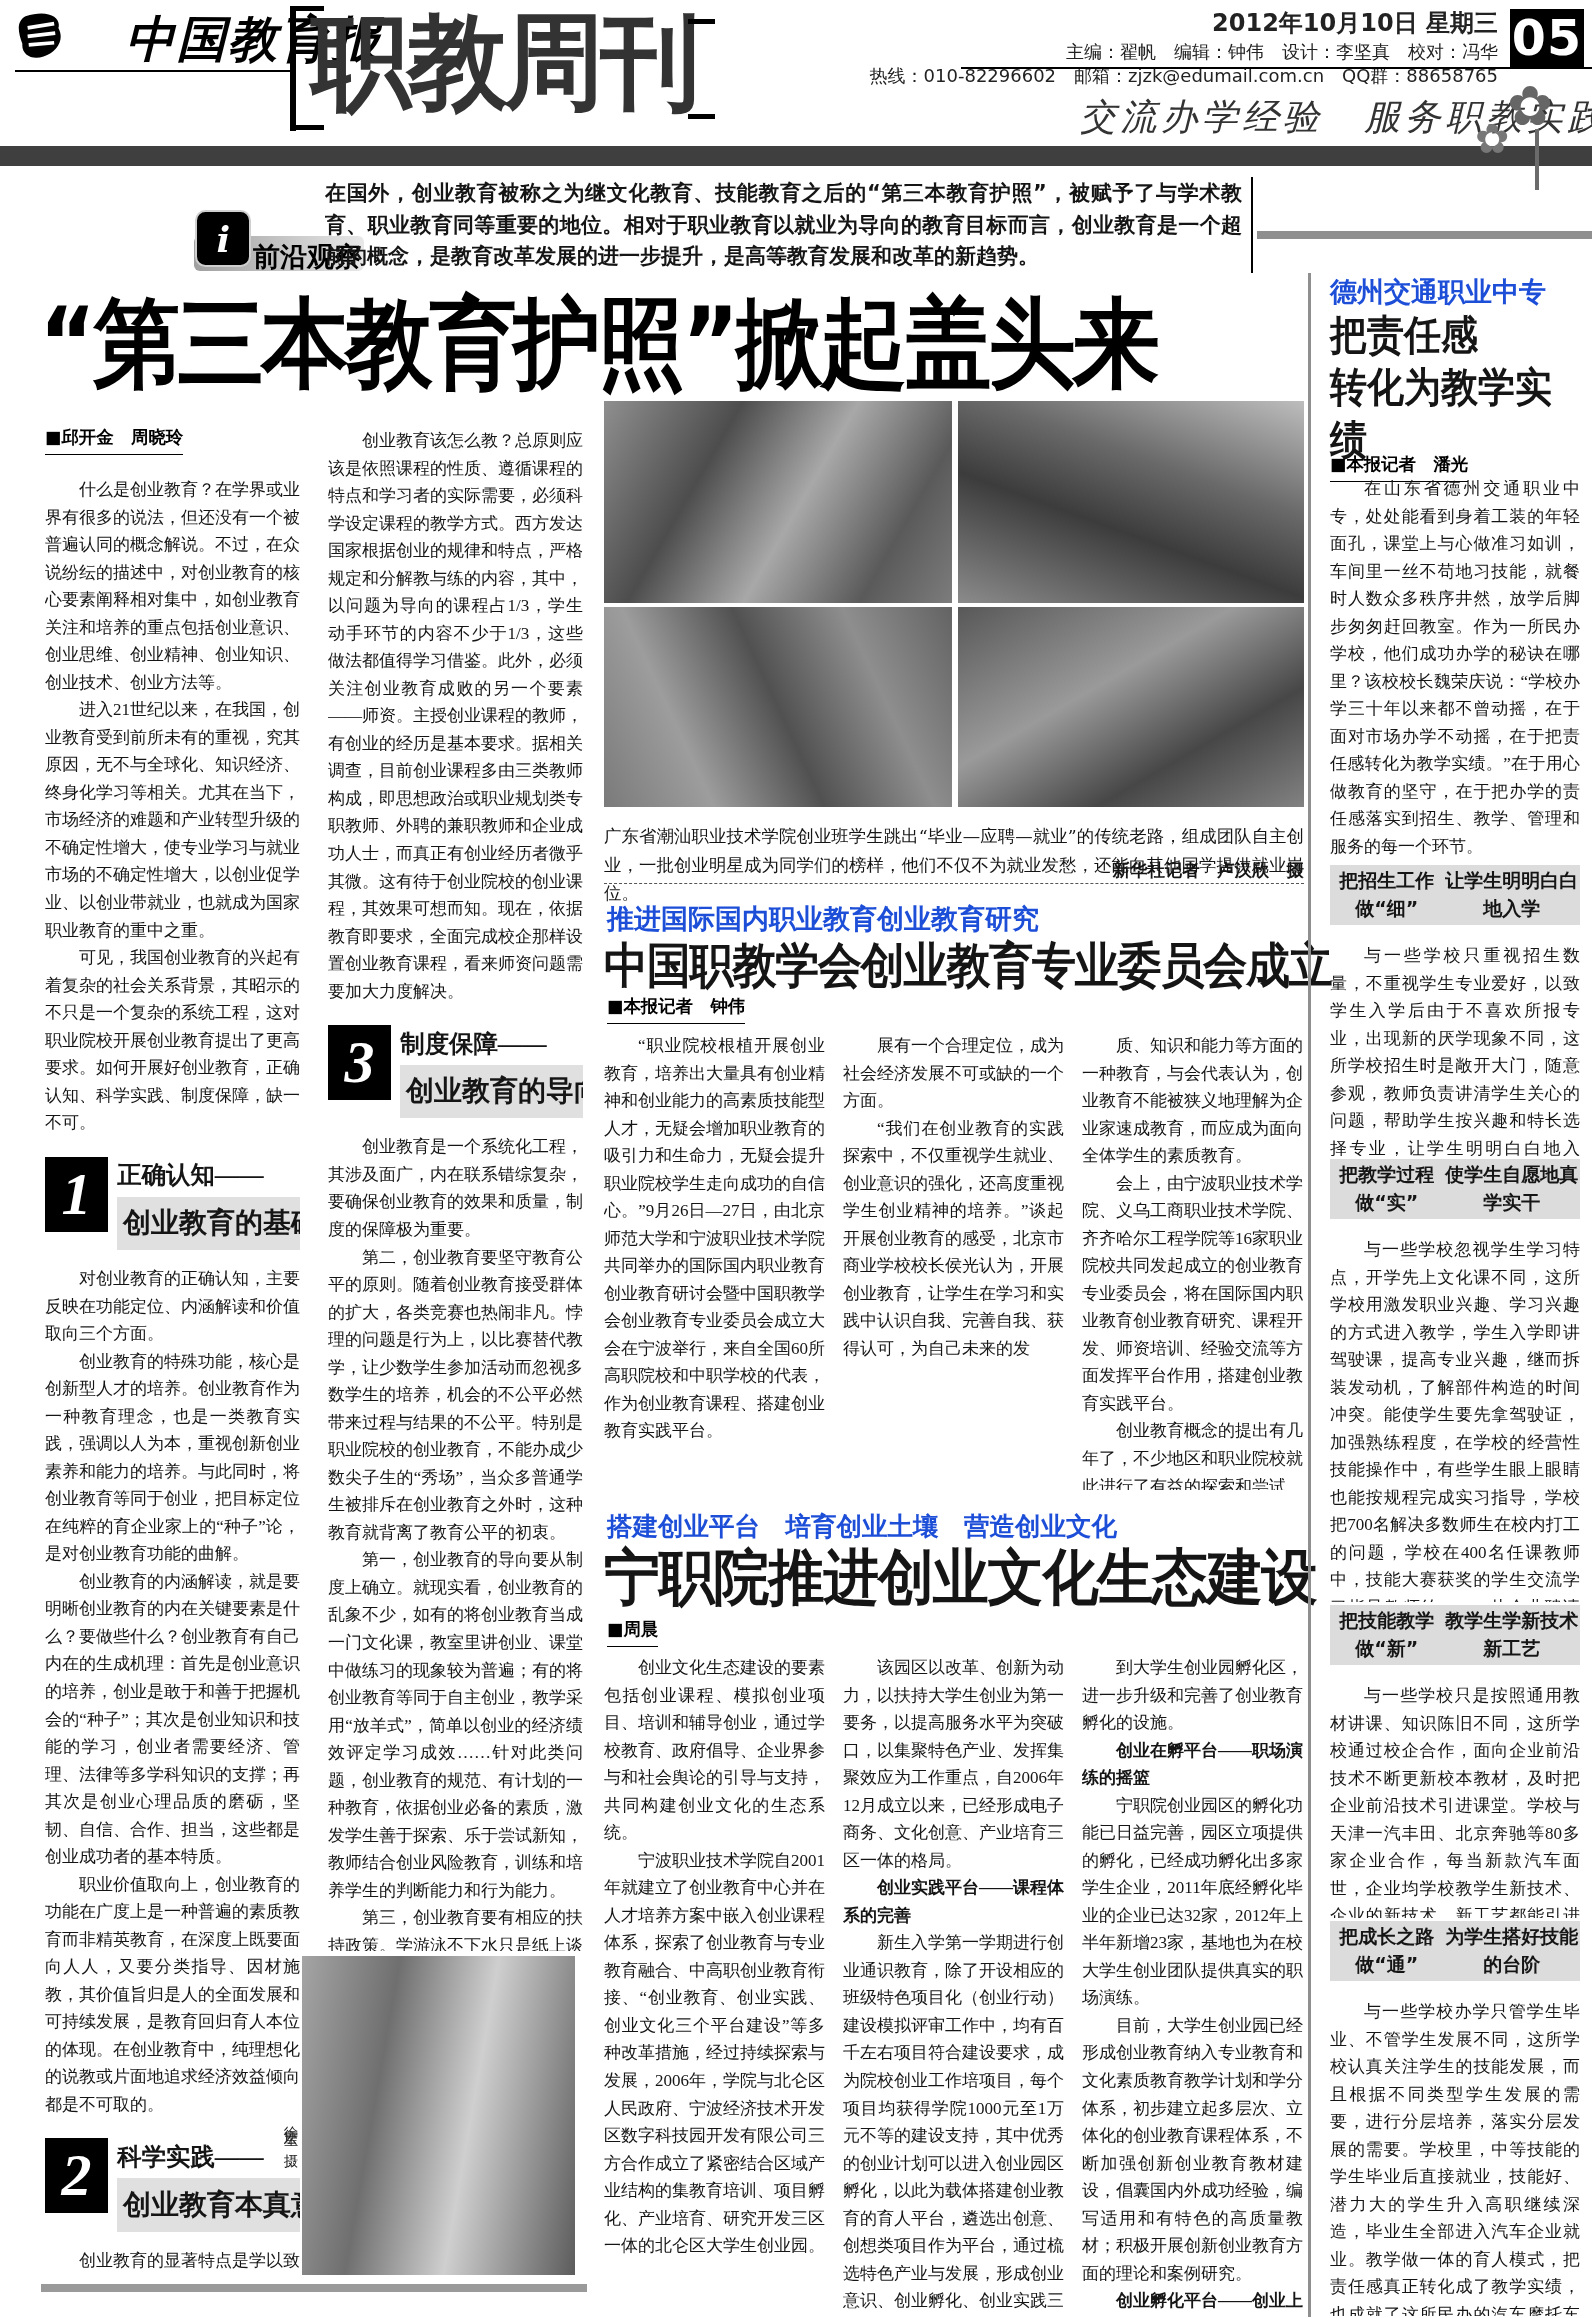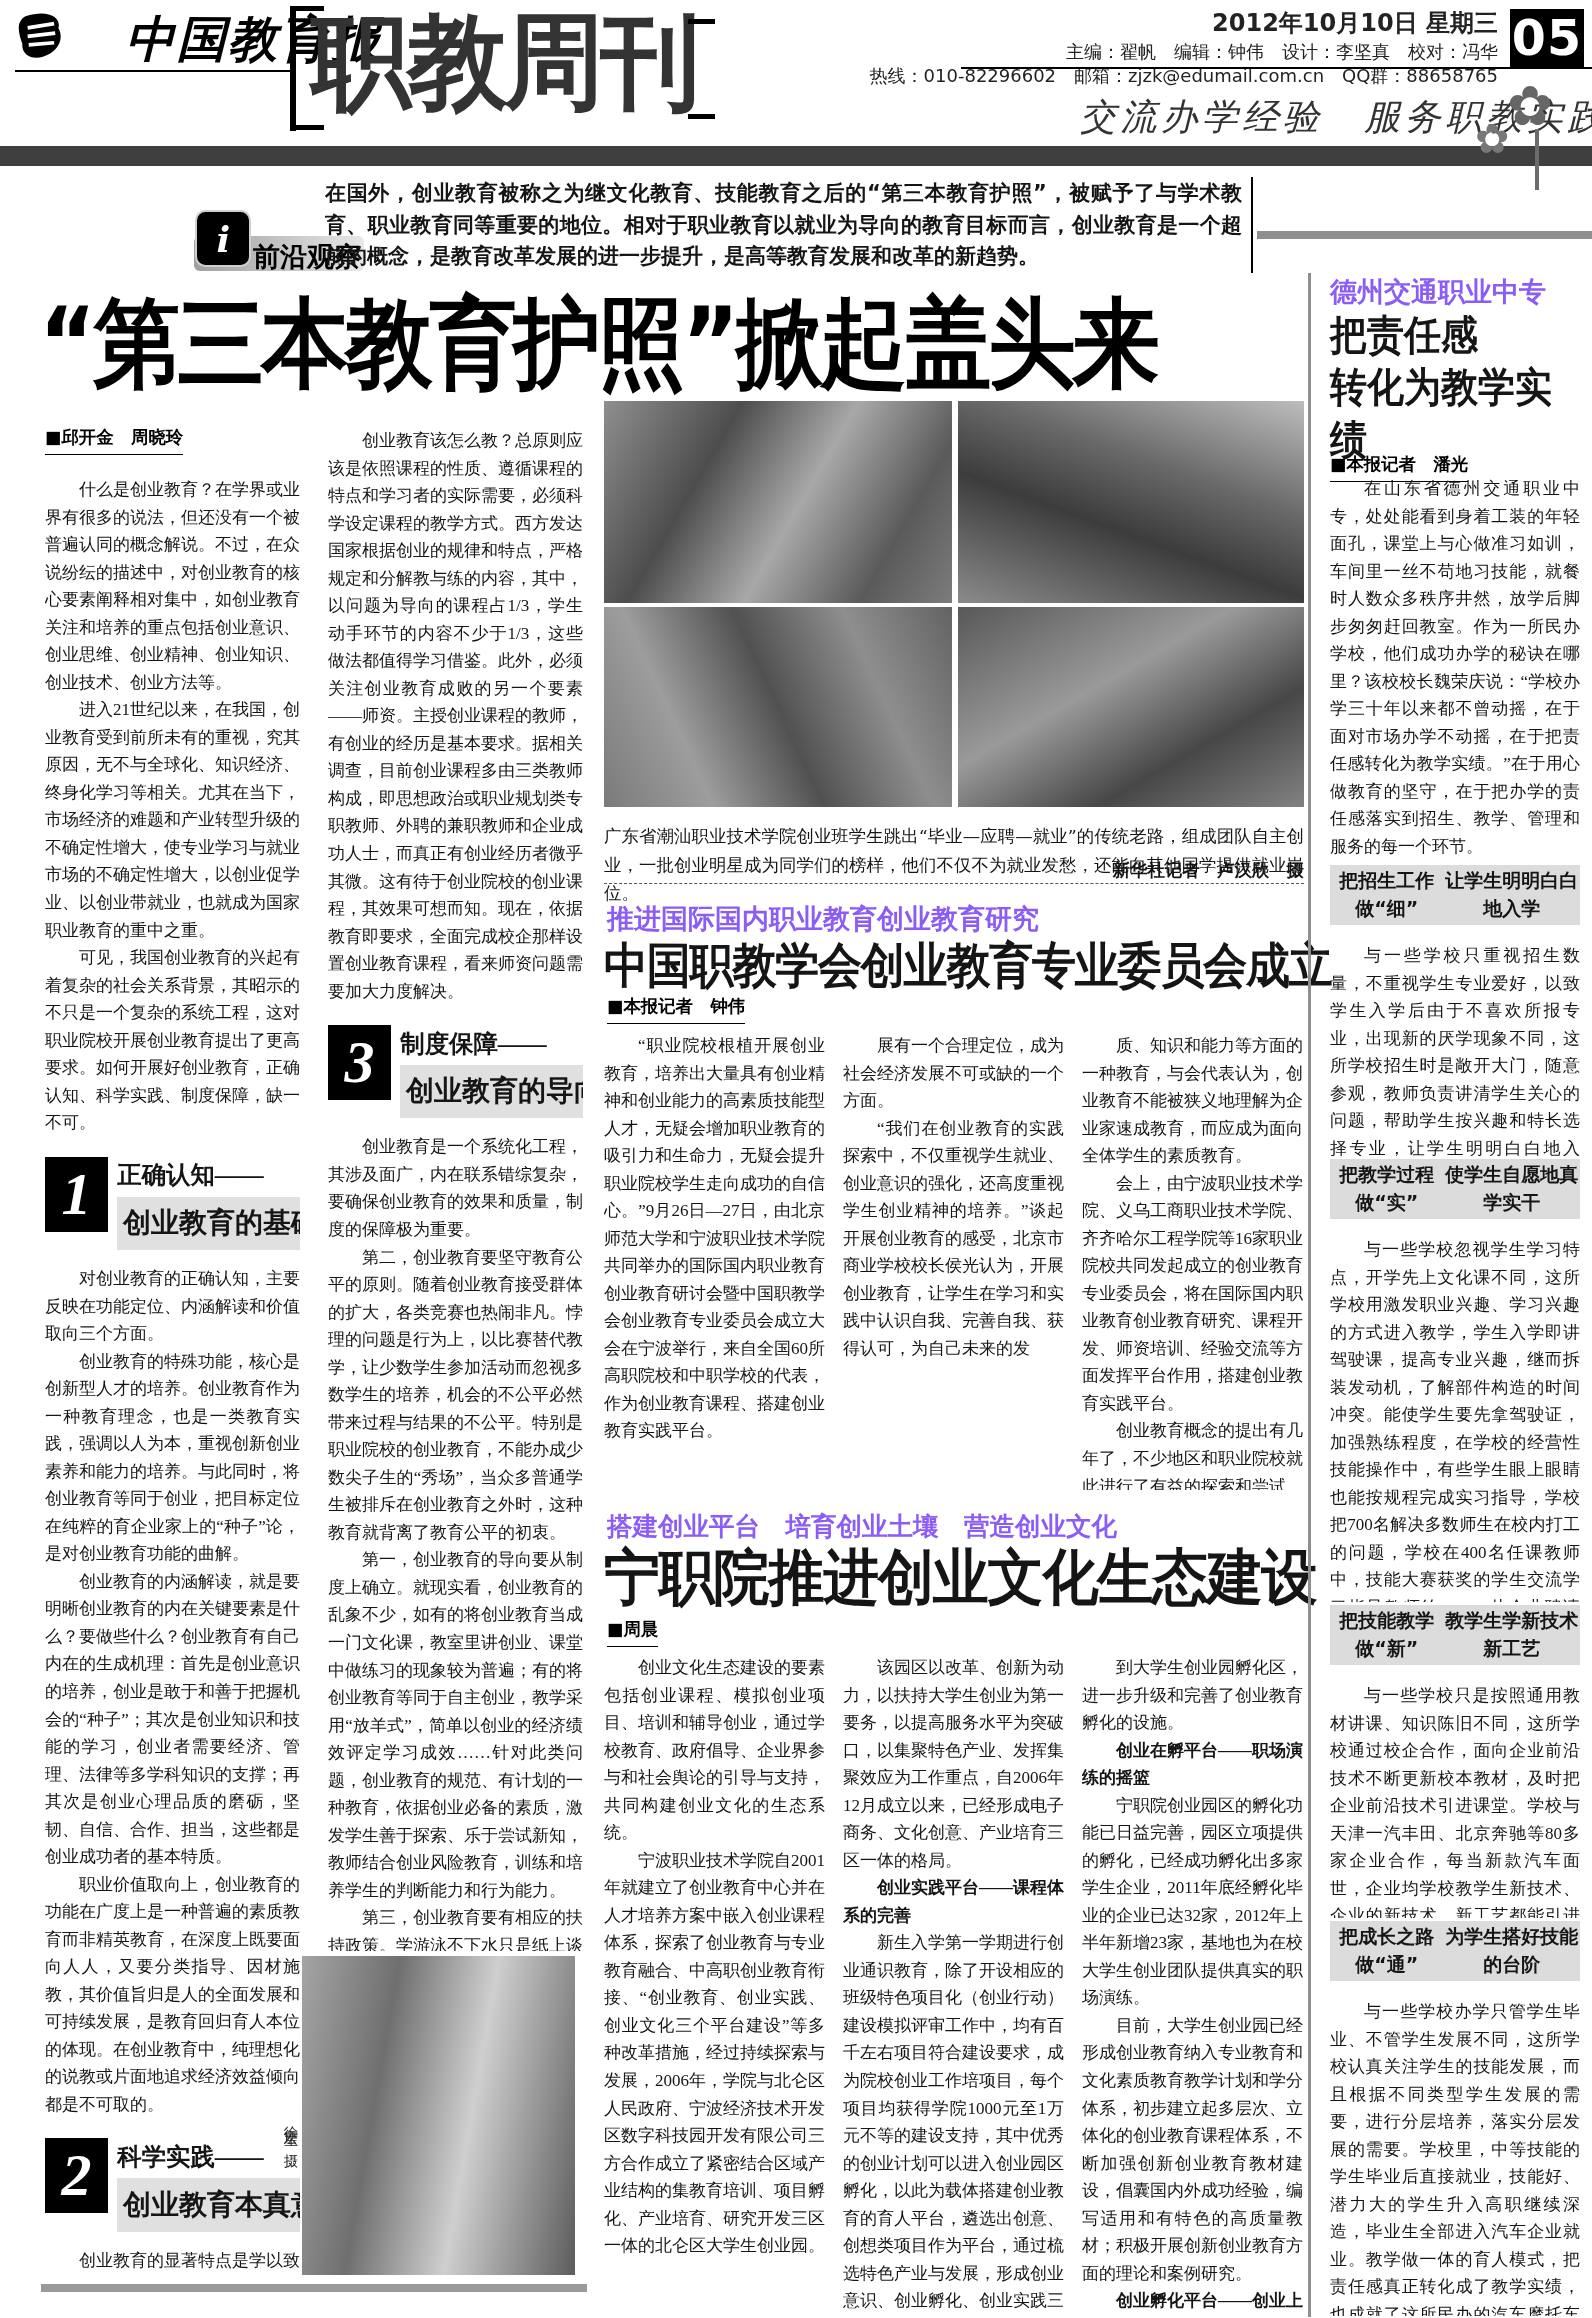--- a/index.html
+++ b/index.html
@@ -74,21 +74,21 @@
   .ph-b{background:linear-gradient(200deg,#bdbdbd 0%,#6a6a6a 35%,#3c3c3c 60%,#8b8b8b 100%);}
   .ph-c{background:linear-gradient(65deg,#7a7a7a 0%,#9d9d9d 25%,#515151 50%,#8e8e8e 75%,#636363 100%);}
   .ph-d{background:linear-gradient(150deg,#585858 0%,#9a9a9a 40%,#474747 70%,#828282 100%);}
   .ph-e{background:linear-gradient(100deg,#a5a5a5 0%,#6f6f6f 30%,#cfcfcf 60%,#5c5c5c 100%);}
   .caption{left:604px;top:814px;width:700px;height:63px;font-family:"DejaVu Serif",serif;
            font-size:17.4px;line-height:1.65;text-align:justify;margin-top:8px;}
   .caption .credit{position:absolute;right:0;bottom:0;font-weight:bold;font-family:"DejaVu Sans",sans-serif;}
   .dash-rule{left:604px;top:883px;width:700px;height:0;border-top:1.7px dashed #555;}
 
   
-  .kicker{font-weight:bold;color:#8b5cf6;white-space:nowrap;}
+  .kicker{font-weight:bold;color:#1d4ed8;white-space:nowrap;}
   .a2-kicker{left:607px;top:901px;font-size:27px;}
   .a2-headline{left:604px;top:934px;width:700px;font-size:44px;font-weight:900;letter-spacing:-1.2px;
                white-space:nowrap;transform:scaleY(1.1);transform-origin:top left;}
   .a2-byline{left:607px;top:994px;}
   .a2col{top:1032px;height:458px;}
   .a3-kicker{left:607px;top:1509px;font-size:25.5px;}
   .a3-headline{left:604px;top:1538px;width:700px;font-size:56px;font-weight:900;letter-spacing:-1.2px;
                white-space:nowrap;transform:scaleY(1.08);transform-origin:top left;}
   .a3-byline{left:607px;top:1617px;}
   .a3col{top:1654px;height:663px;}

